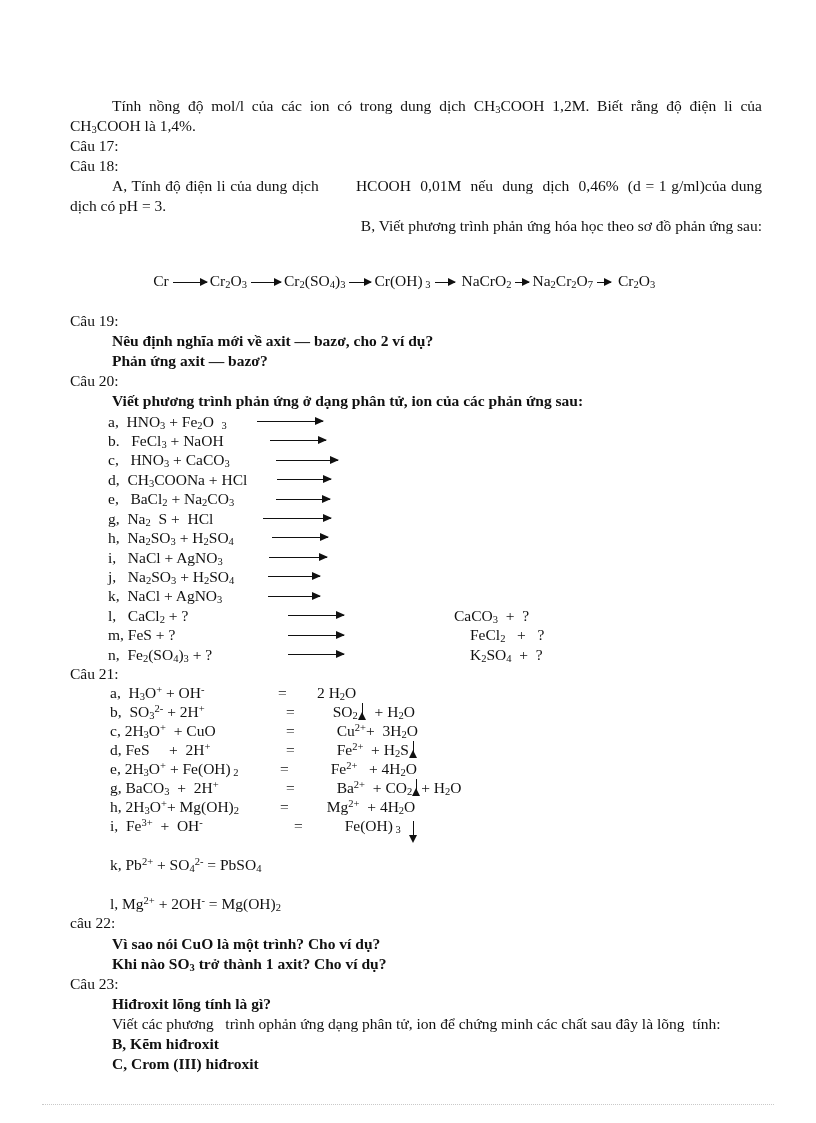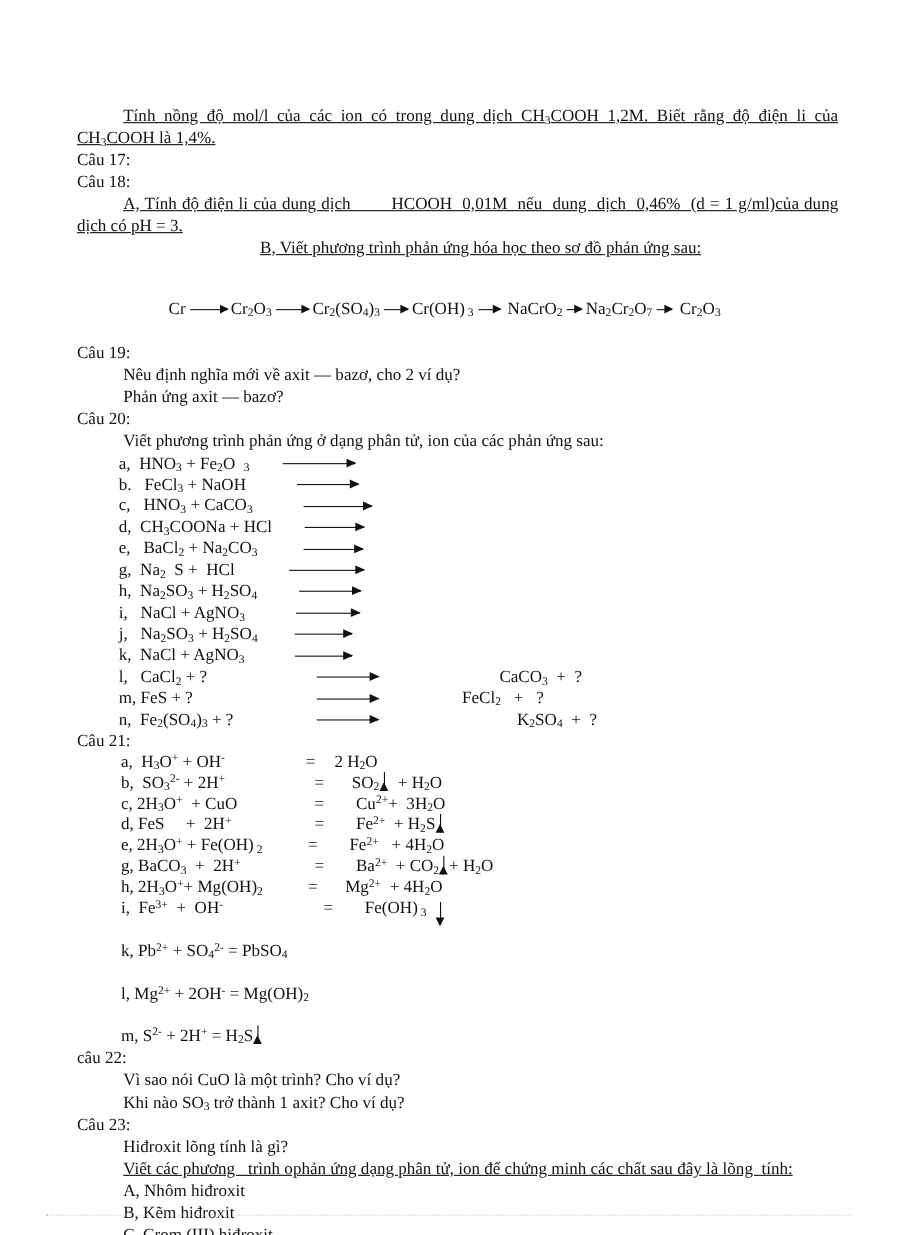--- a/index.html
+++ b/index.html
@@ -28,25 +28,24 @@
     top: 96px;
     width: 692px;
     font-size: 15.5px;
     line-height: 1.30;
   }
   .para {
     text-align: justify;
     text-indent: 42px;
     margin: 0;
     line-height: 1.28;
-    text-decoration: underline;
-  }
-  .para.nojust { text-align: center; }
+  }
+  .para.nojust { text-align: right; }
   .lbl { margin: 0; line-height: 1.30; }
-  .ind1 { padding-left: 42px; margin: 0; line-height: 1.30; }
+  .ind1 { padding-left: 42px; margin: 0; line-height: 1.30; font-weight: bold; }
   sub { font-size: 0.68em; vertical-align: -0.22em; line-height: 0; }
   sup { font-size: 0.68em; vertical-align: 0.45em; line-height: 0; }
 
   
   .eqlist { margin: 0; padding: 0 0 0 38px; }
   .eqrow {
     display: flex;
     align-items: center;
     line-height: 1.255;
     white-space: pre;
@@ -99,21 +98,21 @@
   }
 
   
   .ionrow {
     display: flex;
     line-height: 1.22;
     white-space: pre;
   }
   .ionrow .c1 { width: 168px; flex: 0 0 168px; }
   .ionrow .c2 { width: 26px;  flex: 0 0 26px; }
-  .ionrow .c3 { flex: 1 1 auto; }
+  .ionrow .c3 { flex: 1 1 auto; margin-left: 13px; }
   .ionrow.free .c1 { width: auto; flex: 0 0 auto; margin-top: 20px; }
 
   .upar, .downar {
     display: inline-block;
     position: relative;
     width: 9px;
     vertical-align: baseline;
   }
   .upar::before {
     content: "";
@@ -197,49 +196,47 @@
       <div class="eqrow"><span class="lhs">b.&nbsp;&nbsp; FeCl<sub>3</sub> + NaOH</span><span class="arrow" style="width:56px;margin-left:22px"></span><span class="rhs"></span></div>
       <div class="eqrow"><span class="lhs">c,&nbsp;&nbsp; HNO<sub>3</sub> + CaCO<sub>3</sub></span><span class="arrow" style="width:62px;margin-left:22px"></span><span class="rhs"></span></div>
       <div class="eqrow"><span class="lhs">d,&nbsp; CH<sub>3</sub>COONa + HCl</span><span class="arrow" style="width:54px;margin-left:6px"></span><span class="rhs"></span></div>
       <div class="eqrow"><span class="lhs">e,&nbsp;&nbsp; BaCl<sub>2</sub> + Na<sub>2</sub>CO<sub>3</sub></span><span class="arrow" style="width:54px;margin-left:18px"></span><span class="rhs"></span></div>
       <div class="eqrow"><span class="lhs">g,&nbsp; Na<sub>2</sub>&nbsp; S +&nbsp; HCl</span><span class="arrow" style="width:68px;margin-left:26px"></span><span class="rhs"></span></div>
       <div class="eqrow"><span class="lhs">h,&nbsp; Na<sub>2</sub>SO<sub>3</sub> + H<sub>2</sub>SO<sub>4</sub></span><span class="arrow" style="width:56px;margin-left:14px"></span><span class="rhs"></span></div>
       <div class="eqrow"><span class="lhs">i,&nbsp;&nbsp; NaCl + AgNO<sub>3</sub></span><span class="arrow" style="width:58px;margin-left:22px"></span><span class="rhs"></span></div>
       <div class="eqrow"><span class="lhs">j,&nbsp;&nbsp; Na<sub>2</sub>SO<sub>3</sub> + H<sub>2</sub>SO<sub>4</sub></span><span class="arrow" style="width:52px;margin-left:10px"></span><span class="rhs"></span></div>
       <div class="eqrow"><span class="lhs">k,&nbsp; NaCl + AgNO<sub>3</sub></span><span class="arrow" style="width:52px;margin-left:22px"></span><span class="rhs"></span></div>
       <div class="eqrow"><span class="lhs" style="width:150px">l,&nbsp;&nbsp; CaCl<sub>2</sub> + ?</span><span class="arrow" style="width:56px"></span><span class="rhs" style="margin-left:80px">CaCO<sub>3</sub>&nbsp; +&nbsp; ?</span></div>
-      <div class="eqrow"><span class="lhs" style="width:150px">m,&nbsp;FeS + ?</span><span class="arrow" style="width:56px"></span><span class="rhs" style="margin-left:46px">FeCl<sub>2</sub>&nbsp;&nbsp; +&nbsp;&nbsp; ?</span></div>
+      <div class="eqrow"><span class="lhs" style="width:150px">m,&nbsp;FeS + ?</span><span class="arrow" style="width:56px"></span><span class="rhs" style="margin-left:96px">FeCl<sub>2</sub>&nbsp;&nbsp; +&nbsp;&nbsp; ?</span></div>
       <div class="eqrow"><span class="lhs" style="width:150px">n,&nbsp; Fe<sub>2</sub>(SO<sub>4</sub>)<sub>3</sub> + ?</span><span class="arrow" style="width:56px"></span><span class="rhs" style="margin-left:96px">K<sub>2</sub>SO<sub>4</sub>&nbsp; +&nbsp; ?</span></div>
     </div>
 
     <p class="lbl">Câu 21:</p>
 
     <div class="eqlist" style="padding-left:40px">
       <div class="ionrow"><span class="c1">a,&nbsp; H<sub>3</sub>O<sup>+</sup> + OH<sup>-</sup></span><span class="c2">=</span><span class="c3">2 H<sub>2</sub>O</span></div>
       <div class="ionrow"><span class="c1">b,&nbsp; SO<sub>3</sub><sup>2-</sup> + 2H<sup>+</sup></span><span class="c2" style="margin-left:8px">=</span><span class="c3">&nbsp; SO<sub>2</sub><span class="upar"></span>&nbsp; + H<sub>2</sub>O</span></div>
       <div class="ionrow"><span class="c1">c, 2H<sub>3</sub>O<sup>+</sup>&nbsp; + CuO</span><span class="c2" style="margin-left:8px">=</span><span class="c3">&nbsp;&nbsp; Cu<sup>2+</sup>+&nbsp; 3H<sub>2</sub>O</span></div>
       <div class="ionrow"><span class="c1">d, FeS&nbsp;&nbsp;&nbsp;&nbsp; +&nbsp; 2H<sup>+</sup></span><span class="c2" style="margin-left:8px">=</span><span class="c3">&nbsp;&nbsp; Fe<sup>2+</sup>&nbsp; + H<sub>2</sub>S<span class="upar"></span></span></div>
       <div class="ionrow"><span class="c1">e, 2H<sub>3</sub>O<sup>+</sup> + Fe(OH)<sub> 2</sub></span><span class="c2" style="margin-left:2px">=</span><span class="c3">&nbsp;&nbsp; Fe<sup>2+</sup>&nbsp;&nbsp; + 4H<sub>2</sub>O</span></div>
       <div class="ionrow"><span class="c1">g, BaCO<sub>3</sub>&nbsp; +&nbsp; 2H<sup>+</sup></span><span class="c2" style="margin-left:8px">=</span><span class="c3">&nbsp;&nbsp; Ba<sup>2+</sup>&nbsp; + CO<sub>2</sub><span class="upar"></span>+ H<sub>2</sub>O</span></div>
       <div class="ionrow"><span class="c1">h, 2H<sub>3</sub>O<sup>+</sup>+ Mg(OH)<sub>2</sub></span><span class="c2" style="margin-left:2px">=</span><span class="c3">&nbsp; Mg<sup>2+</sup>&nbsp; + 4H<sub>2</sub>O</span></div>
       <div class="ionrow"><span class="c1">i,&nbsp; Fe<sup>3+</sup>&nbsp; +&nbsp; OH<sup>-</sup></span><span class="c2" style="margin-left:16px">=</span><span class="c3">&nbsp;&nbsp; Fe(OH)<sub> 3</sub>&nbsp;&nbsp;<span class="downar"></span></span></div>
       <div class="ionrow free"><span class="c1">k, Pb<sup>2+</sup> + SO<sub>4</sub><sup>2-</sup> = PbSO<sub>4</sub></span></div>
       <div class="ionrow free"><span class="c1">l, Mg<sup>2+</sup> + 2OH<sup>-</sup> = Mg(OH)<sub>2</sub></span></div>
-      <div class="ionrow free"><span class="c1">m, S<sup>2-</sup> + 2H<sup>+</sup> = H<sub>2</sub>S<span class="upar"></span></span></div>
     </div>
 
     <p class="lbl">câu 22:</p>
     <p class="ind1">Vì sao nói CuO là một trình? Cho ví dụ?</p>
     <p class="ind1">Khi nào SO<sub>3</sub> trở thành 1 axit? Cho ví dụ?</p>
 
     <p class="lbl">Câu 23:</p>
     <p class="ind1">Hiđroxit lõng   tính là gì?</p>
     <p class="para">
       <span>Viết các phương&nbsp;&nbsp; trình ophản ứng dạng phân tử, ion để chứng minh các chất sau đây là lõng&nbsp; tính:</span>
     </p>
-    <p class="ind1">A, Nhôm hiđroxit</p>
     <p class="ind1">B, Kẽm hiđroxit</p>
     <p class="ind1">C, Crom (III) hiđroxit</p>
 
   </div>
 
   <div class="footer-rule"></div>
 </div>
 
 </body></html>

